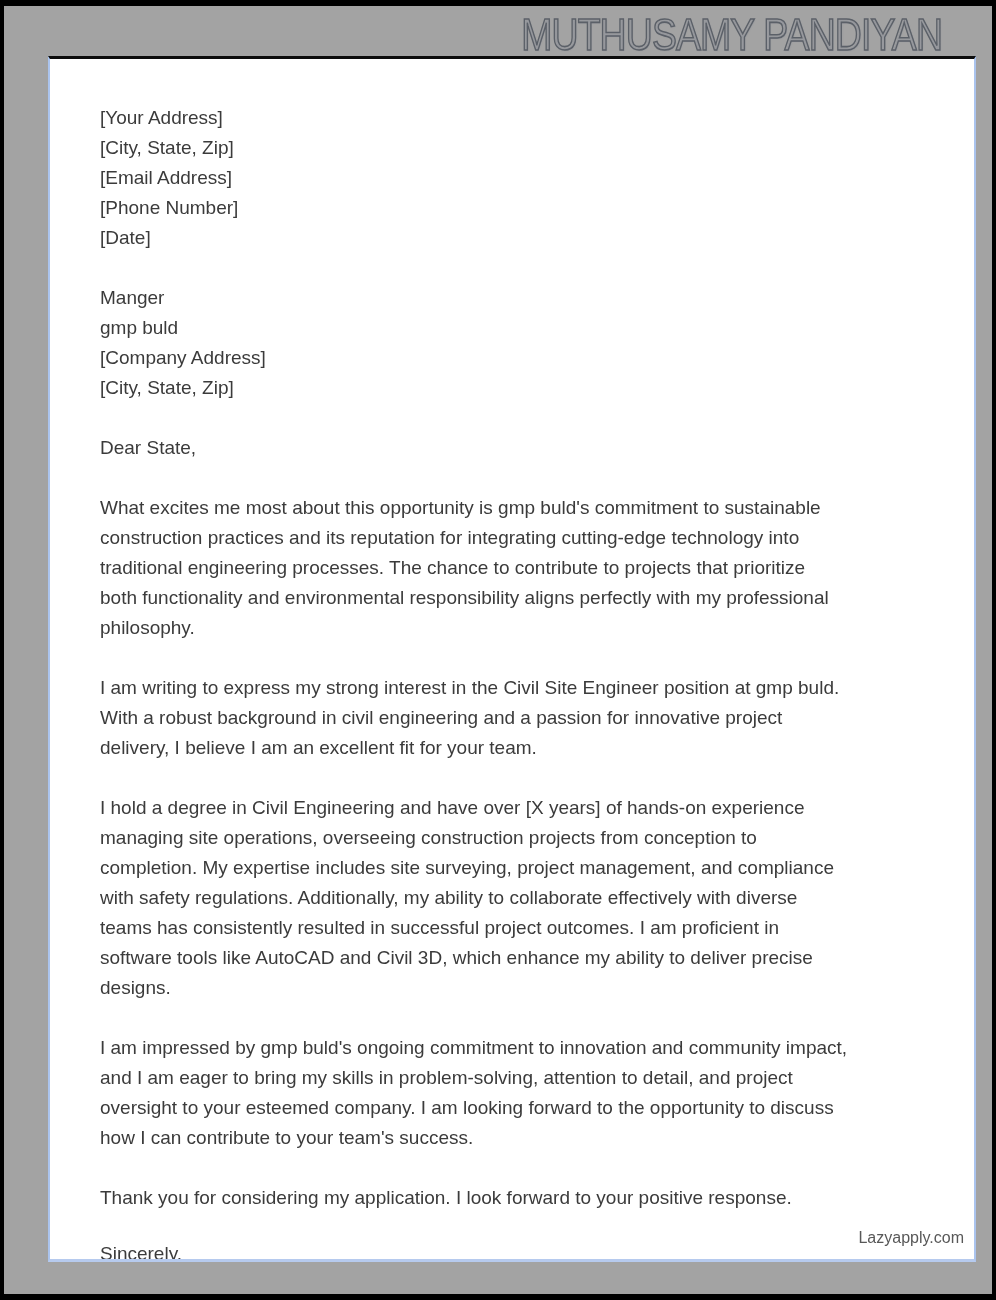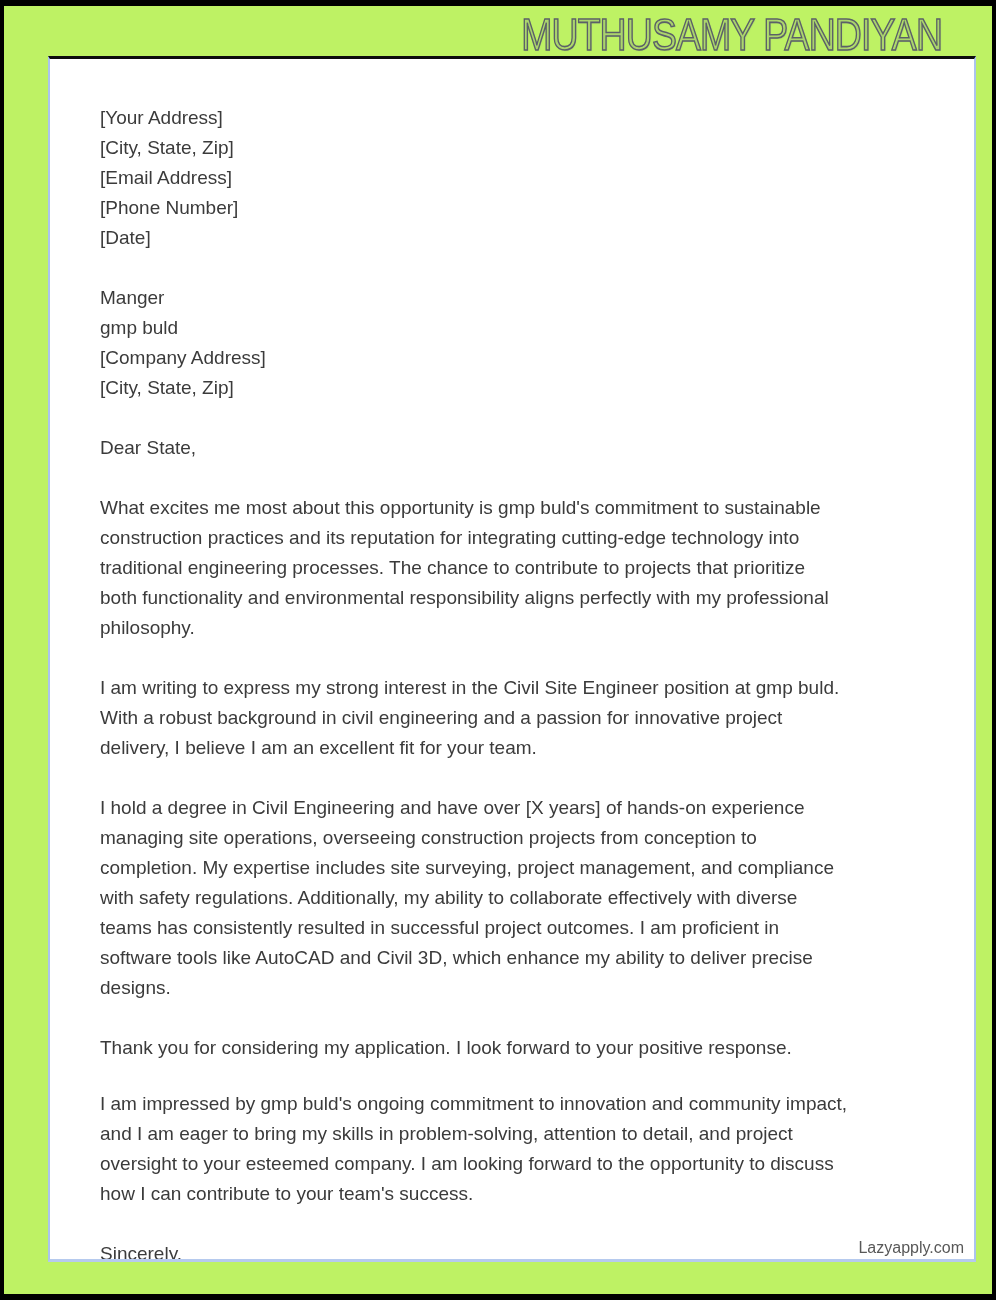--- a/index.html
+++ b/index.html
@@ -1,20 +1,20 @@
 <!DOCTYPE html>
 <html><head>
 <meta charset="utf-8">
 <style>
   html,body{margin:0;padding:0;background:#000;}
   .frame{
     position:relative;
     width:996px;height:1300px;
     box-sizing:border-box;
-    background:#bef264;
+    background:#a3a3a3;
     border:4px solid #000;
     border-top-width:6px;border-bottom-width:6px;
     overflow:hidden;
     font-family:"Liberation Sans", sans-serif;
   }
   .title{
     position:absolute;
     top:4px;right:50px;
     margin:0;
     font-size:45px;
@@ -47,21 +47,21 @@
     color:#3b3b3b;
   }
   .block{
     margin:0 0 30px 0;
     white-space:pre;
   }
   .block.closing{margin-bottom:26px;}
   .block.signoff{margin-bottom:0;}
   .watermark{
     position:absolute;
-    right:10px;bottom:2px;
+    right:10px;bottom:12px;
     font-size:16px;
     line-height:18px;
     color:#585858;
   }
 </style>
 </head>
 <body>
 
 <div class="frame">
 
@@ -94,26 +94,26 @@
 delivery, I believe I am an excellent fit for your team.</p>
 
       <p class="block">I hold a degree in Civil Engineering and have over [X years] of hands-on experience
 managing site operations, overseeing construction projects from conception to
 completion. My expertise includes site surveying, project management, and compliance
 with safety regulations. Additionally, my ability to collaborate effectively with diverse
 teams has consistently resulted in successful project outcomes. I am proficient in
 software tools like AutoCAD and Civil 3D, which enhance my ability to deliver precise
 designs.</p>
 
-      <p class="block closing">Thank you for considering my application. I look forward to your positive response.</p>
-
       <p class="block">I am impressed by gmp buld's ongoing commitment to innovation and community impact,
 and I am eager to bring my skills in problem-solving, attention to detail, and project
 oversight to your esteemed company. I am looking forward to the opportunity to discuss
 how I can contribute to your team's success.</p>
+
+      <p class="block closing">Thank you for considering my application. I look forward to your positive response.</p>
 
       <div class="block signoff">Sincerely,</div>
 
     </div>
 
     <div class="watermark">Lazyapply.com</div>
   </div>
 
 </div>
 

